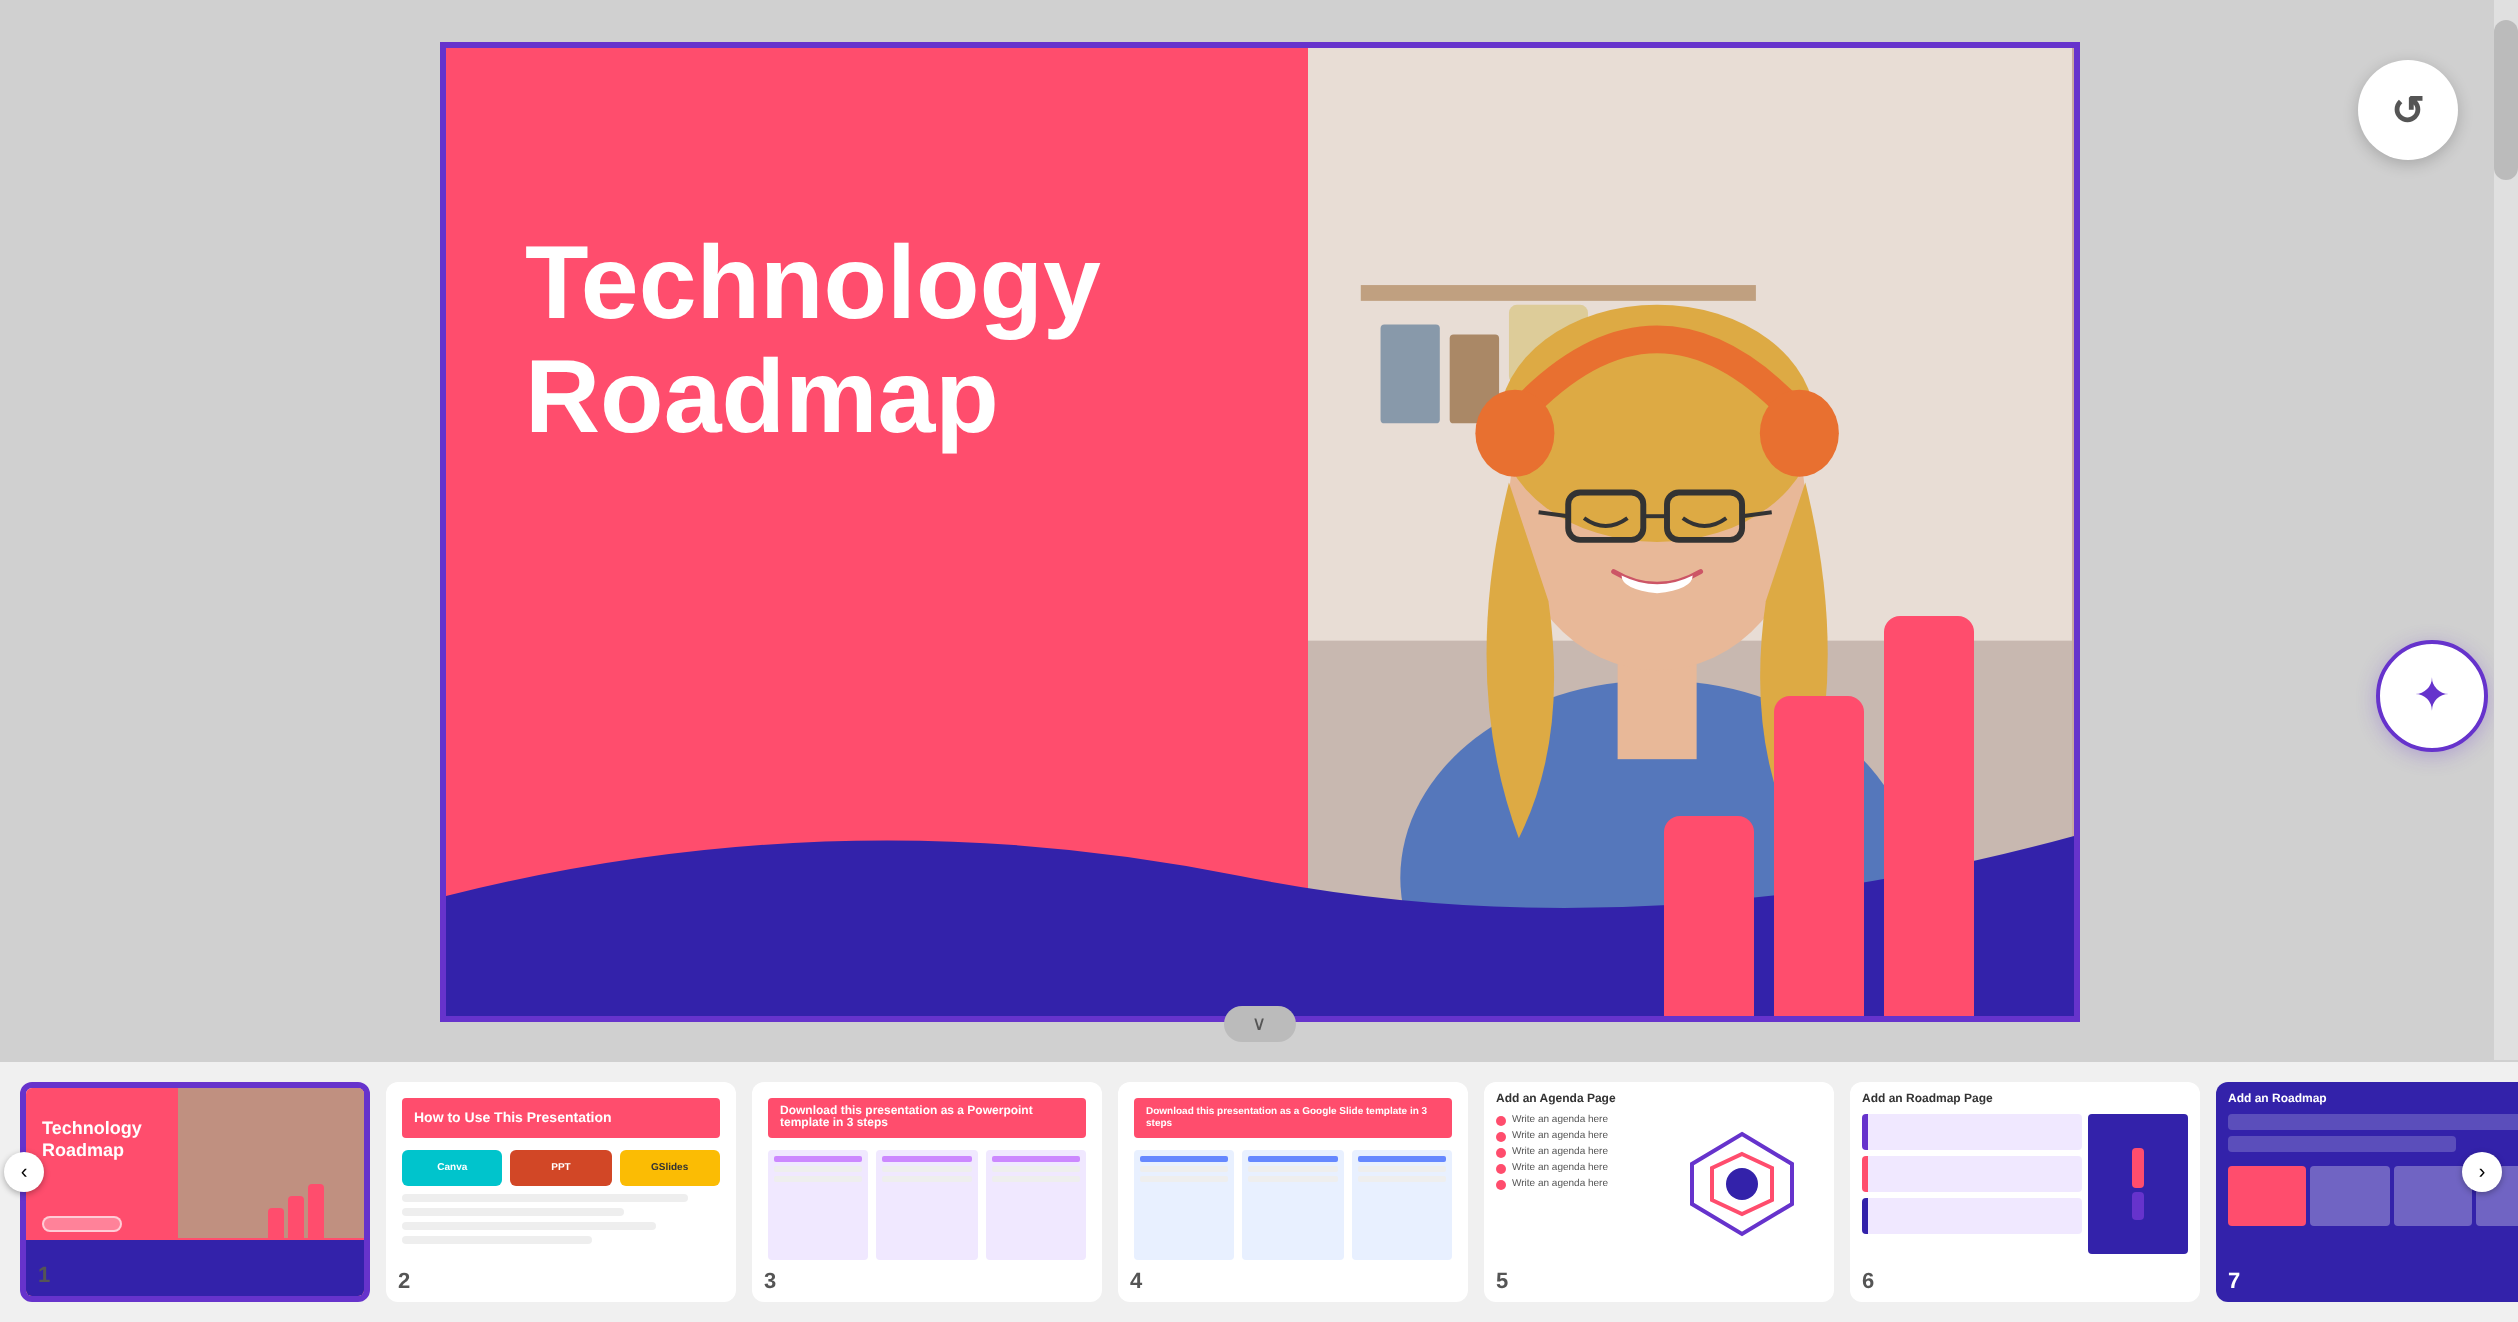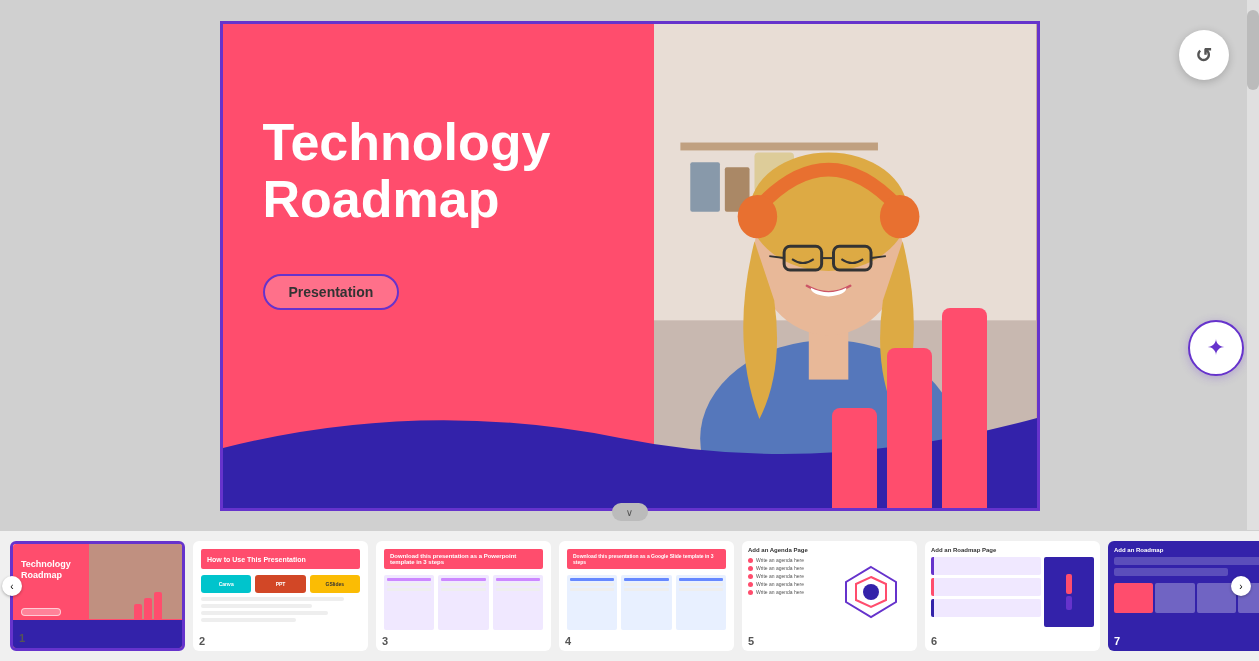--- a/index.html
+++ b/index.html
@@ -402,23 +402,20 @@
 
         <path d="M182,267 Q200,276 218,267 Q218,274 200,276 Q182,274 182,267Z" fill="white"></path>
       </svg>
     </div>
 
     <div class="slide-title">
       <div>Technology</div>
       <div>Roadmap</div>
     </div>
 
-    <div class="presentation-btn">
-      <span>Presentation</span>
-    </div>
 
     <svg class="purple-wave" viewBox="0 0 820 120" preserveAspectRatio="none">
       <path d="M0,60 Q200,10 400,50 Q600,90 820,30 L820,120 L0,120 Z" fill="#3322aa"></path>
     </svg>
 
     <div class="red-bars">
       <div class="red-bar red-bar-1"></div>
       <div class="red-bar red-bar-2"></div>
       <div class="red-bar red-bar-3"></div>
     </div>

